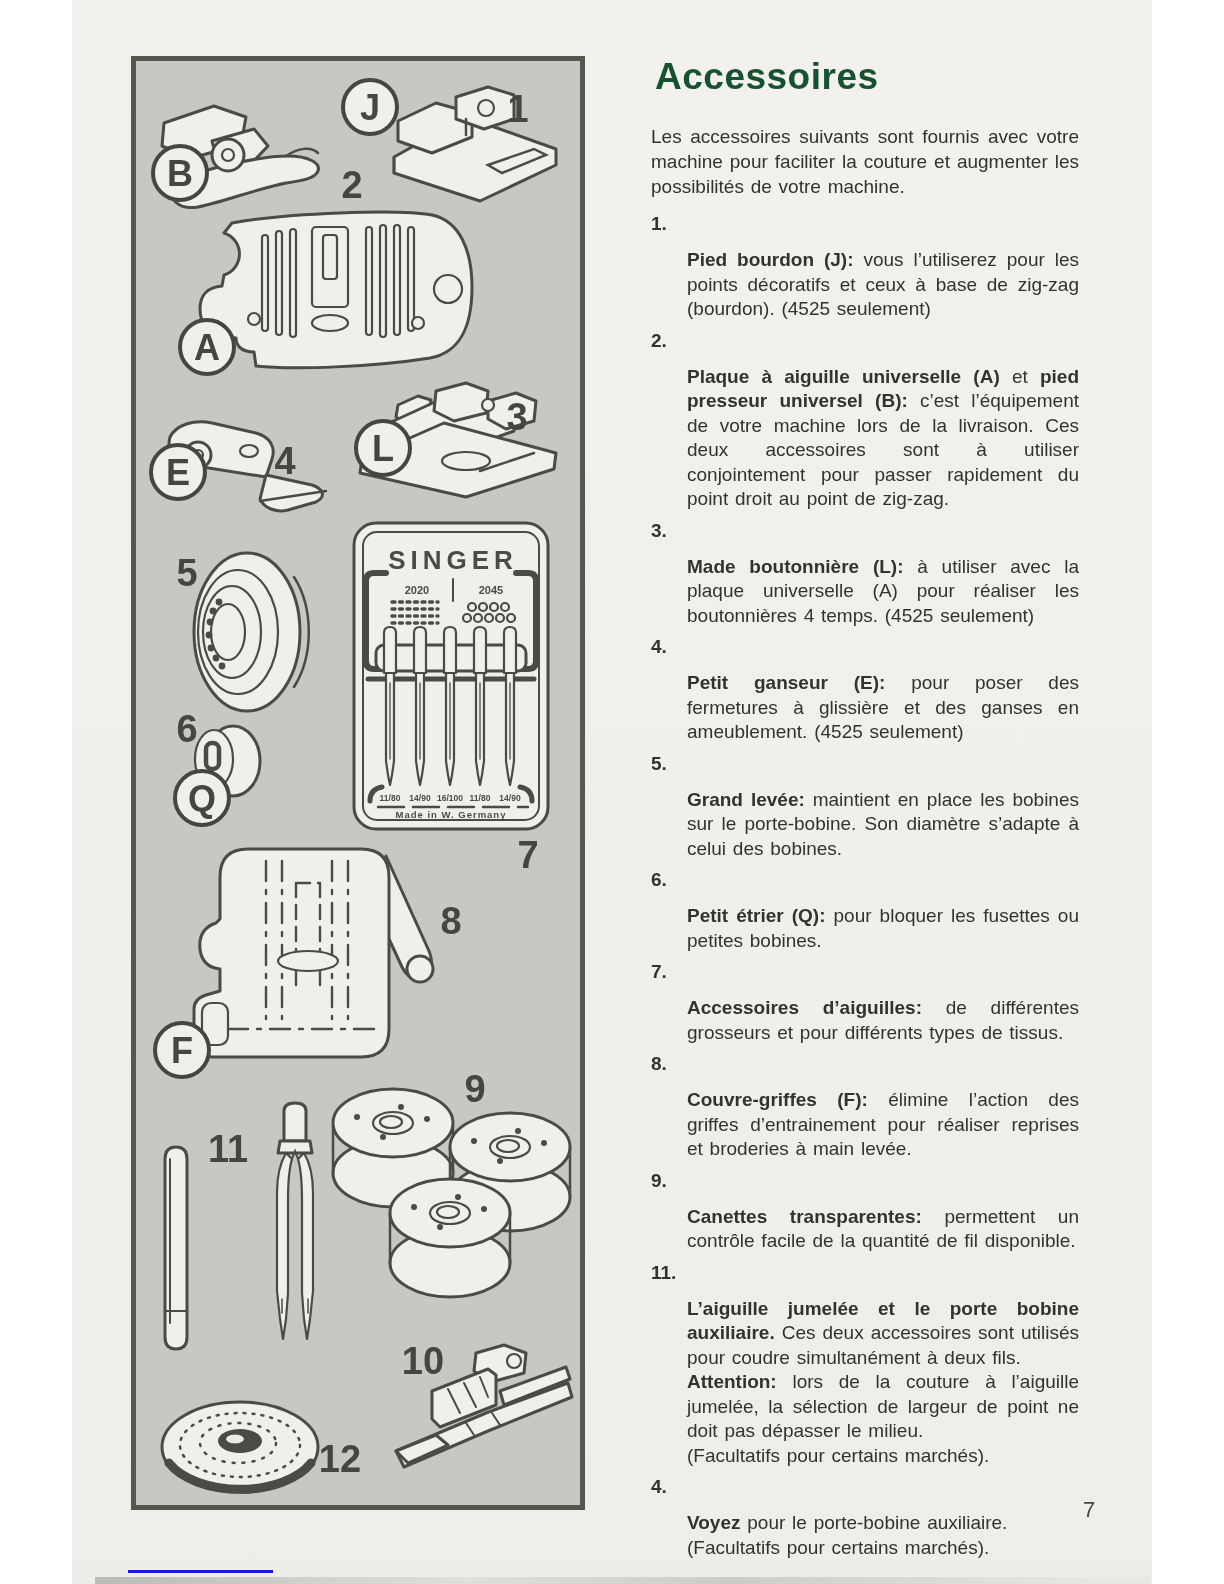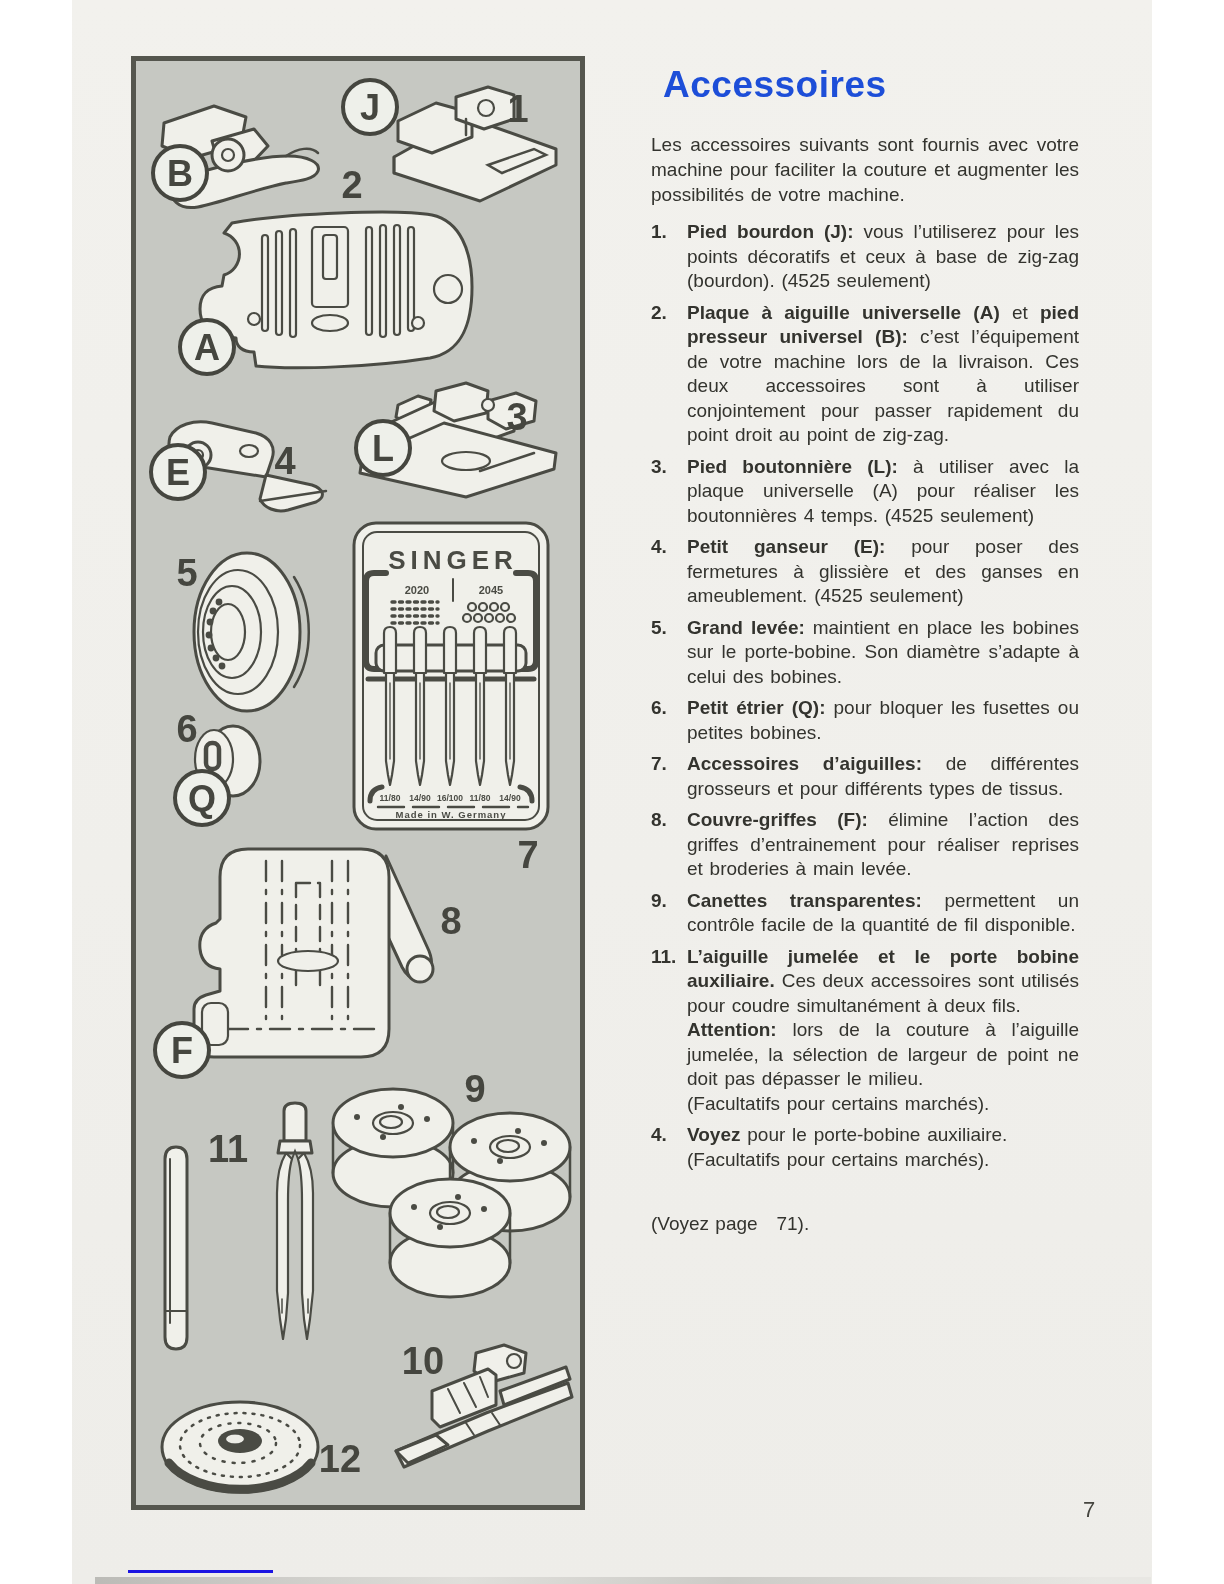--- a/index.html
+++ b/index.html
@@ -23,27 +23,27 @@
   .dk{fill:#4a4b44;stroke:none;}
   .lbl{font:700 38px "Liberation Sans",sans-serif;fill:#45463f;text-anchor:middle;}
   .lblc circle{fill:#eef0ea;stroke:#45463f;stroke-width:4;}
   .lblc text{font:700 36px "Liberation Sans",sans-serif;fill:#45463f;text-anchor:middle;}
   .packtxt{font:700 26px "Liberation Sans",sans-serif;fill:#4a4b44;text-anchor:middle;letter-spacing:5px;}
   .codetxt{font:700 11px "Liberation Sans",sans-serif;fill:#4a4b44;text-anchor:middle;}
   .sizetxt{font:700 8.5px "Liberation Sans",sans-serif;fill:#4a4b44;text-anchor:middle;}
   .origintxt{font:700 9.5px "Liberation Sans",sans-serif;fill:#4a4b44;text-anchor:middle;letter-spacing:1px;}
   
   .col{position:absolute;left:651px;top:52px;width:428px;color:#33332e;}
-  .title{font-size:37px;font-weight:700;letter-spacing:.5px;color:#1d4ed8;margin:12px;}
+  .title{font-size:37px;font-weight:700;letter-spacing:.5px;color:#14532d;margin:4px;}
   .intro{margin-top:26px;}
   .intro p{margin:0 0 9px;font-size:19px;line-height:25px;text-align:justify;word-spacing:1.5px;}
   ol.acc{list-style:none;margin:13px 0 0;padding:0;}
   li.item{display:flex;margin-bottom:7px;font-size:19px;line-height:24.5px;}
   li.item .num{width:36px;flex:none;font-weight:700;}
-  li.item .desc{flex:1;text-align:justify;word-spacing:1.5px;}
+  li.item .desc{flex:1;text-align:justify;word-spacing:1.5px;margin-top:36px;}
   .b{font-weight:700;}
   .footer{margin-top:13px;font-size:19px;line-height:26px;text-align:justify;word-spacing:1px;}
   .pageno{position:absolute;left:1083px;top:1497px;font-size:22px;color:#45453f;}
   
   .blue-line{position:absolute;left:128px;top:1570px;width:145px;height:3px;background:#1c15e2;}
   .scan-strip{position:absolute;left:95px;top:1577px;width:1056px;height:7px;
     background:linear-gradient(90deg,rgba(105,105,100,.38),rgba(150,150,145,.16) 35%,rgba(115,115,110,.28) 60%,rgba(160,160,155,.08) 95%);}
 </style>
 </head>
 <body>
@@ -323,21 +323,21 @@
       <li class="item">
         <span class="num">1.</span>
         <div class="desc"><span class="b">Pied bourdon (J):</span><span> vous l’utiliserez pour les points décoratifs et ceux à base de zig-zag (bourdon).  (4525 seulement)</span></div>
       </li>
       <li class="item">
         <span class="num">2.</span>
         <div class="desc"><span class="b">Plaque à aiguille universelle (A)</span><span> et </span><span class="b">pied presseur universel (B):</span><span> c’est l’équipement de votre machine lors de la livraison. Ces deux accessoires sont à utiliser conjointement pour passer rapidement du point droit au point de zig-zag.</span></div>
       </li>
       <li class="item">
         <span class="num">3.</span>
-        <div class="desc"><span class="b">Pied boutonnière (L):</span><span> à utiliser avec la plaque universelle (A) pour réaliser les boutonnières 4 temps.  (4525 seulement)</span></div>
+        <div class="desc"><span class="b">Made boutonnière (L):</span><span> à utiliser avec la plaque universelle (A) pour réaliser les boutonnières 4 temps.  (4525 seulement)</span></div>
       </li>
       <li class="item">
         <span class="num">4.</span>
         <div class="desc"><span class="b">Petit ganseur (E):</span><span> pour poser des fermetures à glissière et des ganses en ameublement.  (4525 seulement)</span></div>
       </li>
       <li class="item">
         <span class="num">5.</span>
         <div class="desc"><span class="b">Grand levée:</span><span> maintient en place les bobines sur le porte-bobine. Son diamètre s’adapte à celui des bobines.</span></div>
       </li>
       <li class="item">

